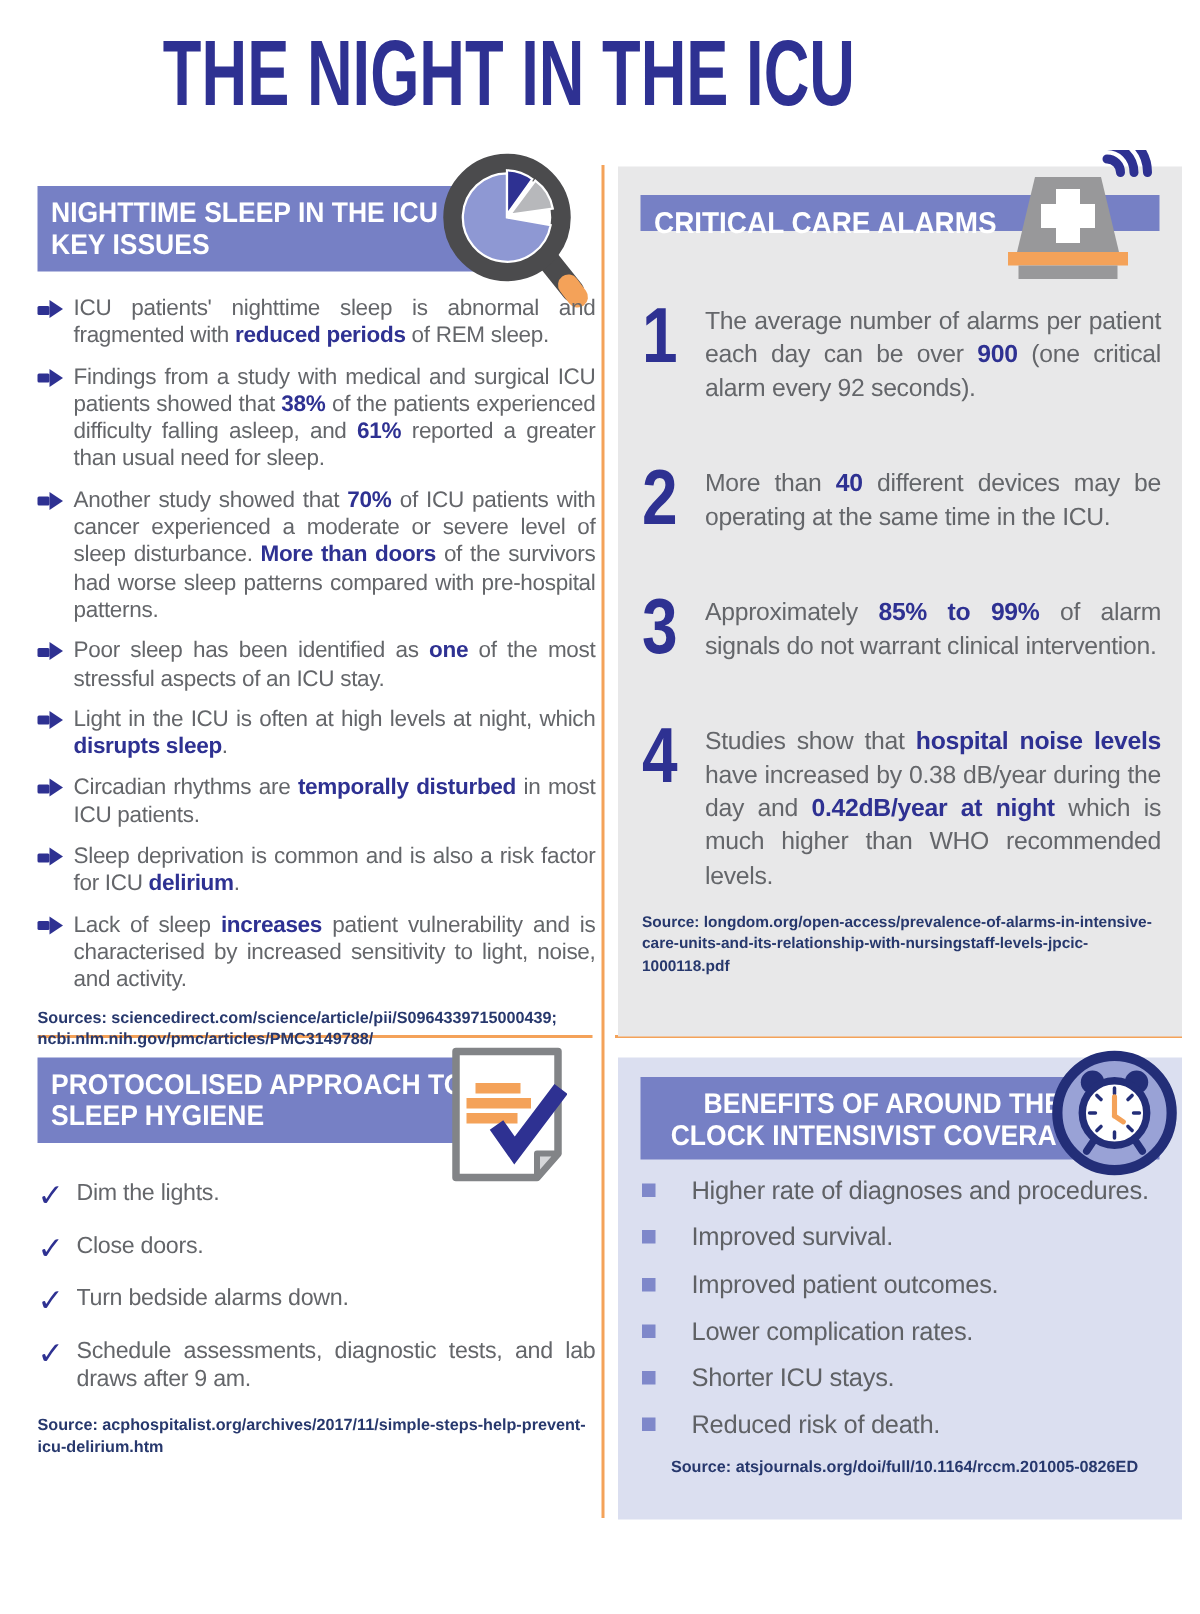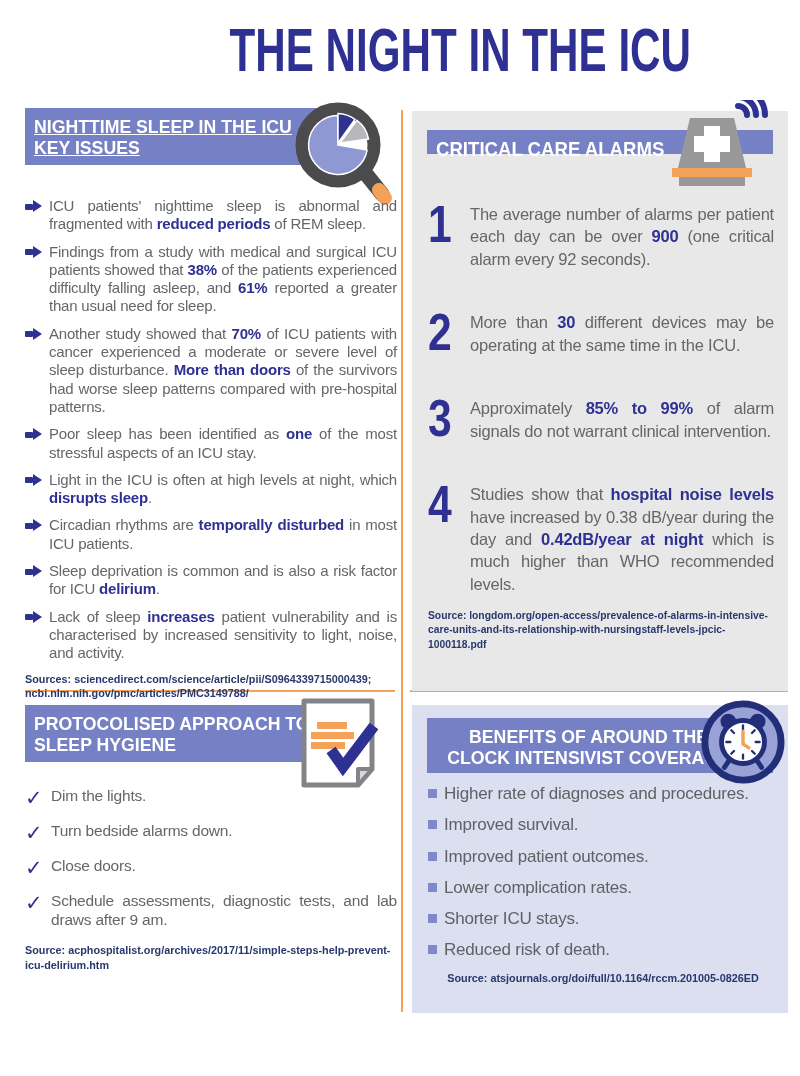--- a/index.html
+++ b/index.html
@@ -1,20 +1,20 @@
 <!DOCTYPE html>
 <html><head>
 <meta charset="utf-8">
 <style>
   html,body{margin:0;padding:0;background:#fff;}
   .page{position:relative;width:800px;height:1076px;background:#ffffff;overflow:hidden;
         font-family:"Liberation Sans","DejaVu Sans",sans-serif;}
 
   
-  .title-wrap{position:absolute;left:0;top:14px;width:800px;text-align:right;}
+  .title-wrap{position:absolute;left:0;top:14px;width:800px;text-align:left;}
   .title-wrap h1{margin:0;display:inline-block;font-size:62px;font-weight:bold;color:#2e3192;
                  transform:scaleX(.68);transform-origin:center;white-space:nowrap;letter-spacing:0;}
 
   
   .vline{position:absolute;left:401px;top:110px;width:2px;height:902px;background:#f4a259;}
   .hline{position:absolute;top:690px;height:2px;background:#f4a259;}
   .hline.l{left:25px;width:370px;}
   .hline.r{left:410px;width:378px;}
 
   
@@ -45,41 +45,41 @@
   .panel.lav{left:412px;top:705px;width:376px;height:308px;background:#dbdff0;text-align:center;}
 
   .alarm-items{position:absolute;left:16px;top:92px;width:346px;}
   .arow{display:flex;gap:12px;margin-bottom:41px;}
   .arow.last{margin-bottom:14px;}
   .num{flex:0 0 30px;font-size:52px;font-weight:bold;color:#2e3192;line-height:.82;
        transform:scaleX(.82);transform-origin:left top;}
   .atext{margin:0;font-size:16.5px;line-height:1.36;color:#64666a;text-align:justify;letter-spacing:-.2px;}
 
   .benefit-items{position:absolute;left:16px;top:78px;width:350px;}
-  .brow{display:flex;gap:7px;margin-bottom:10px;}
+  .brow{display:flex;gap:24px;margin-bottom:10px;}
   .sq{flex:0 0 9px;width:9px;height:9px;background:#7f88ca;margin-top:6px;}
   .btext{margin:0;font-size:17px;line-height:1.25;color:#5f6165;letter-spacing:-.2px;}
 
   
   .icon{position:absolute;}
 </style>
 </head>
 <body>
 
 <div class="page">
 
   <div class="title-wrap">
     <h1>THE NIGHT IN THE ICU</h1>
   </div>
 
   <div class="vline"></div>
   <div class="hline l"></div>
   <div class="hline r"></div>
 
-  <div class="banner" style="left:25px;top:108px;width:320px;height:57px;text-decoration:underline;">
+  <div class="banner" style="left:25px;top:124px;width:320px;height:57px;">
     <span class="bl">NIGHTTIME SLEEP IN THE ICU</span>
     <span class="bl">KEY ISSUES</span>
   </div>
 
   <svg class="icon" style="left:292px;top:99px;width:107px;height:113px;" viewBox="0 0 107 113">
     <line x1="70" y1="70" x2="90" y2="95" stroke="#4b4b4d" stroke-width="15" stroke-linecap="round"></line>
     <line x1="87" y1="91" x2="93" y2="99" stroke="#f4a259" stroke-width="14" stroke-linecap="round"></line>
     <circle cx="46" cy="46" r="36" fill="#ffffff" stroke="#4b4b4d" stroke-width="13"></circle>
     <path d="M46 46 L75.1 51.1 A29.5 29.5 0 1 1 46 16.5 Z" fill="#8e98d3" stroke="#fff" stroke-width="1.5"></path>
     <path d="M46 44 L46 14.5 A29.5 29.5 0 0 1 62.9 20.4 Z" fill="#2e3192" stroke="#fff" stroke-width="1.5"></path>
@@ -136,25 +136,25 @@
     <path d="M33 53 L45 70 L76 29" stroke="#2e3192" stroke-width="11" fill="none"></path>
   </svg>
 
   <div class="checklist">
     <div class="crow">
       <span class="check"></span>
       <p class="ctext">Dim the lights.</p>
     </div>
     <div class="crow">
       <span class="check"></span>
+      <p class="ctext">Close doors.</p>
+    </div>
+    <div class="crow">
+      <span class="check"></span>
       <p class="ctext">Turn bedside alarms down.</p>
-    </div>
-    <div class="crow">
-      <span class="check"></span>
-      <p class="ctext">Close doors.</p>
     </div>
     <div class="crow">
       <span class="check"></span>
       <p class="ctext">Schedule assessments, diagnostic tests, and lab draws after 9 am.</p>
     </div>
     <p class="source" style="margin-top:0;">Source: acphospitalist.org/archives/2017/11/simple-steps-help-prevent-icu-delirium.htm</p>
   </div>
 
   <div class="panel gray">
     <div class="banner" style="left:15px;top:19px;width:346px;height:24px;">
@@ -174,21 +174,21 @@
       </g>
     </svg>
 
     <div class="alarm-items">
       <div class="arow">
         <span class="num">1</span>
         <p class="atext">The average number of alarms per patient each day can be over <b>900</b> (one critical alarm every 92 seconds).</p>
       </div>
       <div class="arow">
         <span class="num">2</span>
-        <p class="atext">More than <b>30</b> different devices may be operating at the same time in the ICU.</p>
+        <p class="atext">More than <b>40</b> different devices may be operating at the same time in the ICU.</p>
       </div>
       <div class="arow">
         <span class="num">3</span>
         <p class="atext">Approximately <b>85% to 99%</b> of alarm signals do not warrant clinical intervention.</p>
       </div>
       <div class="arow last">
         <span class="num">4</span>
         <p class="atext">Studies show that <b>hospital noise levels</b> have increased by 0.38 dB/year during the day and <b>0.42dB/year at night</b> which is much higher than WHO recommended levels.</p>
       </div>
       <p class="source" style="font-size:10.3px;">Source: longdom.org/open-access/prevalence-of-alarms-in-intensive-care-units-and-its-relationship-with-nursingstaff-levels-jpcic-1000118.pdf</p>

